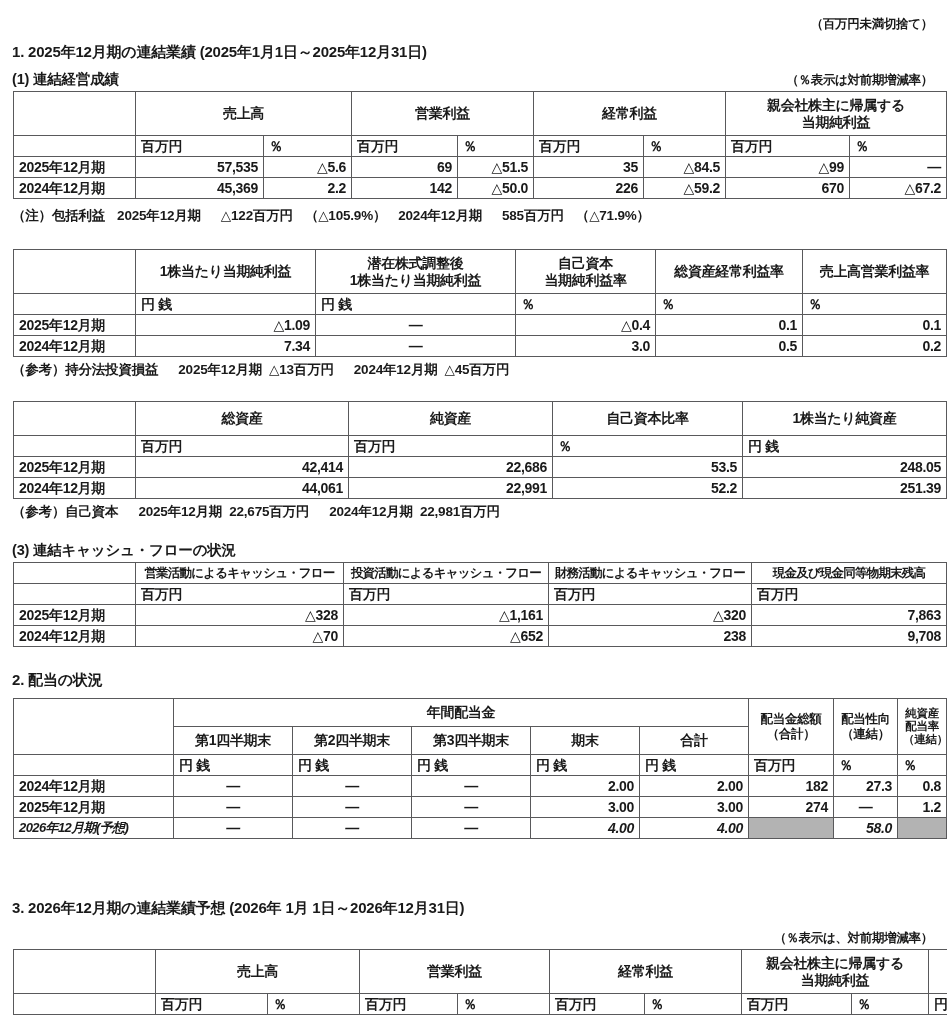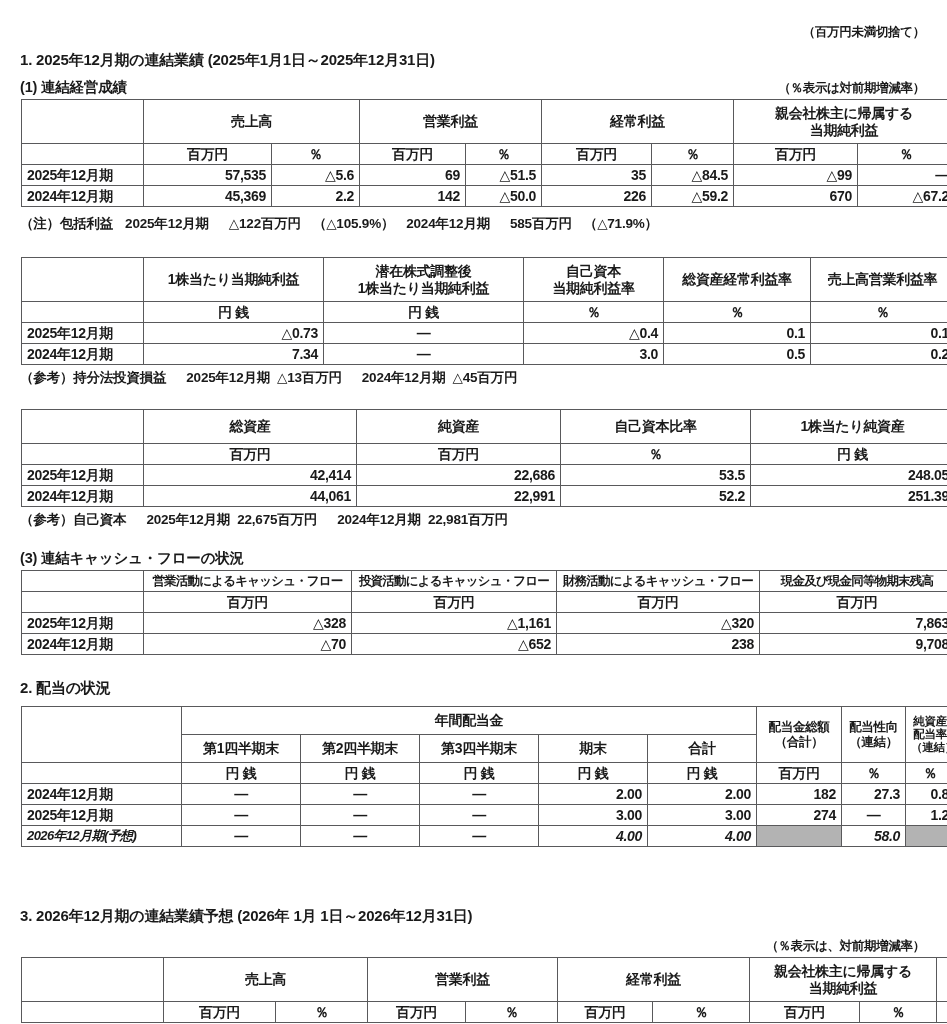--- a/index.html
+++ b/index.html
@@ -14,21 +14,21 @@
     font-family: "Liberation Sans", "DejaVu Sans", sans-serif;
     color: #1a1a1a;
     font-size: 13px;
     position: relative;
     overflow: hidden;
   }
   .page {
     position: relative;
     width: 947px;
     height: 1024px;
-    padding: 16px;
+    padding: 8px;
     box-sizing: border-box;
   }
 
   
   .note-right {
     text-align: right;
     font-size: 12.5px;
     font-weight: 700;
     letter-spacing: -0.3px;
     padding-right: 6px;
@@ -89,21 +89,21 @@
   }
   td.num, th.num { text-align: right; }
   td.ctr, th.ctr { text-align: center; }
   td.lbl {
     text-align: left;
     padding-left: 6px;
   }
   .unitrow td, .unitrow th {
     font-size: 12.5px;
     height: 19px;
-    text-align: center;
+    text-align: left;
     font-weight: 700;
   }
   .unit-sp { letter-spacing: 1.2px; }
   .hdr-tall { height: 44px; }
   .hdr-mid { height: 34px; }
   .shaded { background: #b3b3b3; }
   .rowsep-strong td { border-top: 2px solid #8c8c8e; font-style: italic; }
 
   
   .sp2 { height: 2px; }
@@ -226,21 +226,21 @@
       <tr class="unitrow">
         <td></td>
         <td class="num">円 銭</td>
         <td class="num">円 銭</td>
         <td class="num">％</td>
         <td class="num">％</td>
         <td class="num">％</td>
       </tr>
       <tr>
         <td class="lbl">2025年12月期</td>
-        <td class="num">△0.73</td>
+        <td class="num">△1.09</td>
         <td class="ctr">―</td>
         <td class="num">△0.4</td>
         <td class="num">0.1</td>
         <td class="num">0.1</td>
       </tr>
       <tr>
         <td class="lbl">2024年12月期</td>
         <td class="num">7.34</td>
         <td class="ctr">―</td>
         <td class="num">3.0</td>

